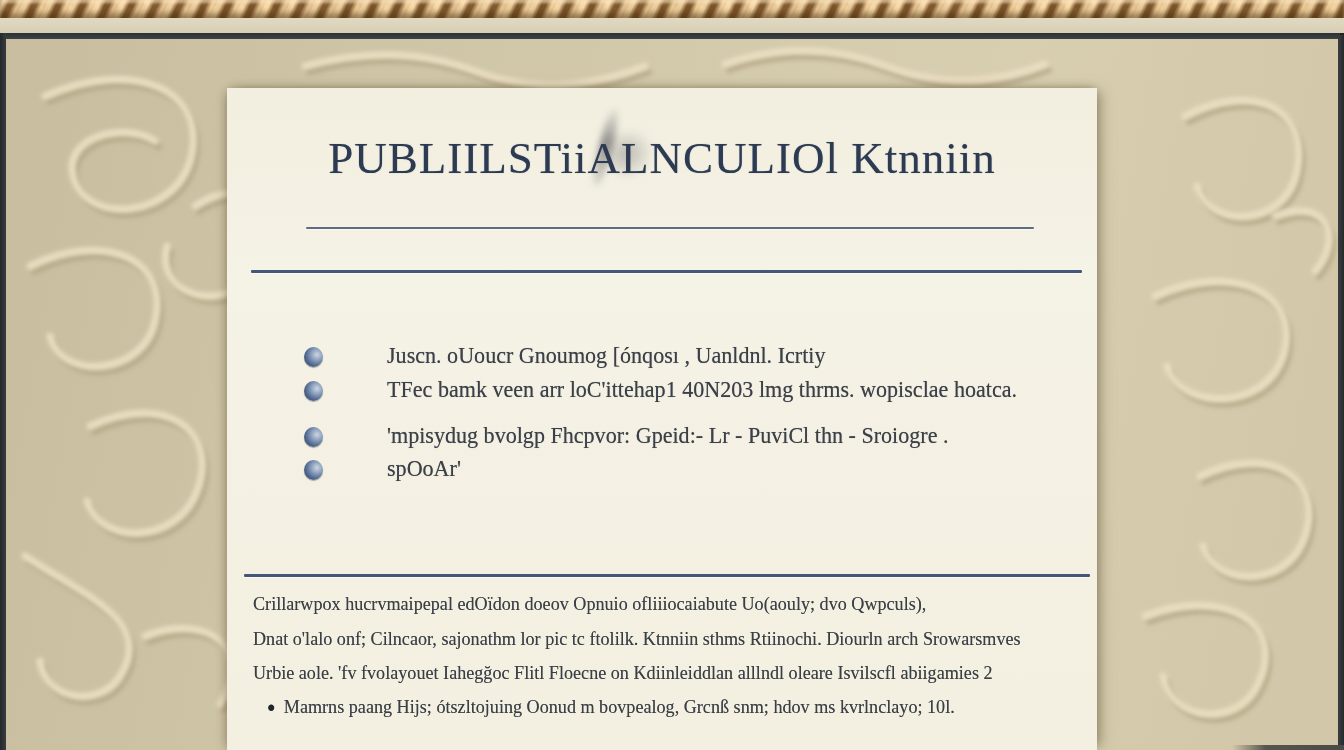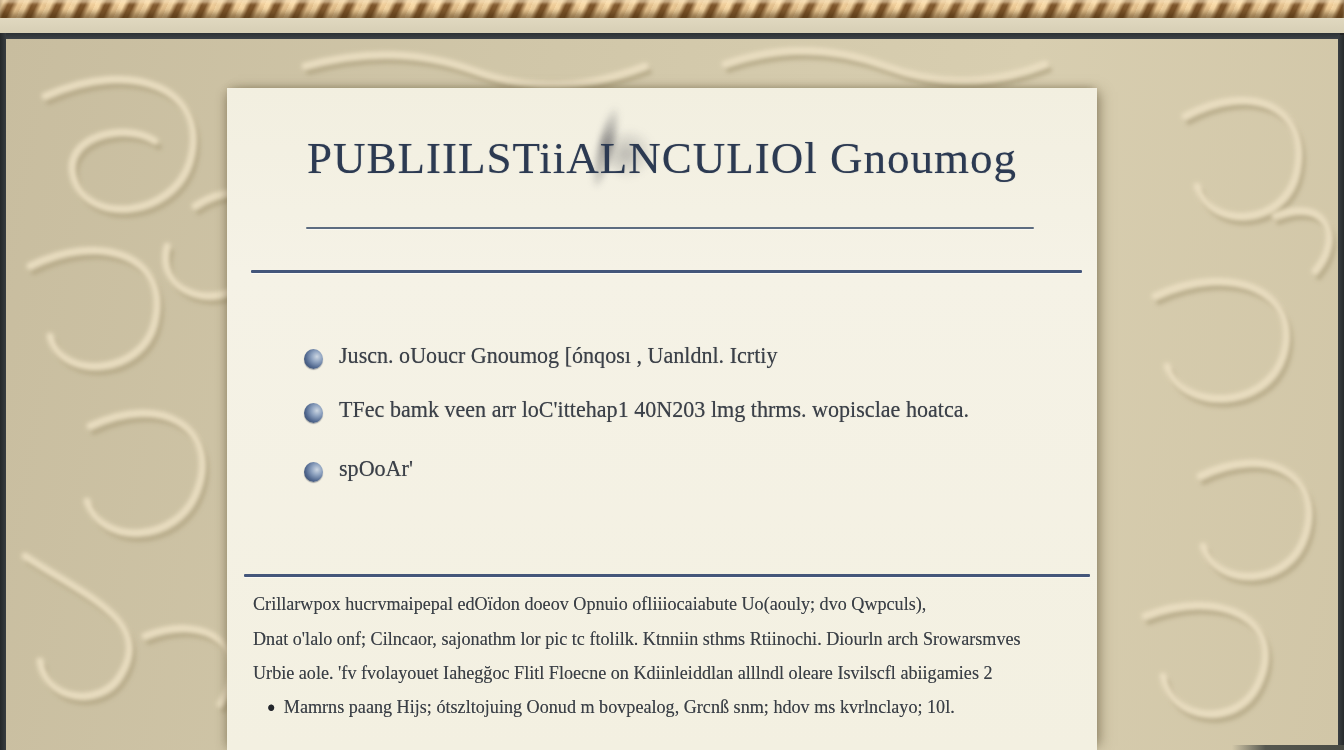--- a/index.html
+++ b/index.html
@@ -51,32 +51,32 @@
   }
   .smudge-b{
     position:absolute;left:378px;top:36px;width:52px;height:56px;border-radius:50%;
     background:radial-gradient(ellipse at 40% 50%,rgba(85,85,90,.35),rgba(85,85,90,0) 65%);
     transform:rotate(-24deg);filter:blur(3px);
   }
   .rule{position:absolute;border-radius:1px;}
   .rule-1{left:79px;top:139px;width:728px;height:2px;background:#5d6c80;box-shadow:0 1px 0 rgba(255,255,255,.55);}
   .rule-2{left:24px;top:182px;width:831px;height:3px;background:#44567a;box-shadow:0 1px 0 rgba(255,255,255,.6);}
   .rule-3{left:17px;top:486px;width:846px;height:3px;background:#44567a;box-shadow:0 1px 0 rgba(255,255,255,.6);}
-  .bullet-row{position:absolute;left:77px;display:flex;align-items:flex-end;}
+  .bullet-row{position:absolute;left:77px;display:flex;align-items:flex-start;gap:48px;}
   .dot{
     width:19px;height:20px;border-radius:50%;margin-top:4px;flex:0 0 19px;
     background:radial-gradient(circle at 68% 38%, #ccd6e2 0%, #8fa3c0 30%, #51688f 62%, #2e3c55 100%);
     box-shadow:0 1px 1px rgba(40,50,70,.4);
   }
   .bullet-text{
     margin-left:16px;font-size:23px;color:#3b4048;white-space:nowrap;
     transform:scaleX(.96);transform-origin:left center;
     text-shadow:0 0 .7px rgba(59,64,72,.6);
   }
-  .row-1{top:255px;} .row-2{top:309px;} .row-3{top:335px;} .row-4{top:368px;font-family:Liberation Serif, serif;}
+  .row-1{top:255px;} .row-2{top:289px;} .row-3{top:335px;} .row-4{top:368px;font-family:Liberation Serif, serif;}
   .footer-line{
     position:absolute;left:26px;font-size:19.5px;color:#3a3f46;white-space:nowrap;
     transform:scaleX(.93);transform-origin:left center;
     text-shadow:0 0 .6px rgba(58,63,70,.55);
   }
   .fl-1{top:505px;} .fl-2{top:540px;} .fl-3{top:574px;} .fl-4{top:608px;left:40px;}
   .mini-bullet{display:inline-block;font-size:15px;color:#23262b;margin-right:9px;vertical-align:1px;}
 </style>
 </head>
 <body>
@@ -115,32 +115,36 @@
 
   <div class="frame-top"></div>
   <div class="frame-left"></div>
   <div class="frame-right"></div>
   <div class="frame-bottom"></div>
 
   <div class="paper">
     <div class="smudge-a"></div>
     <div class="smudge-b"></div>
 
-    <div class="title">PUBLIILSTiiALNCULIOl Gnoumog</div>
+    <div class="title">PUBLIILSTiiALNCULIOl Ktnniin</div>
 
     <div class="rule rule-1"></div>
     <div class="rule rule-2"></div>
 
     <div class="bullet-row row-1">
       <div class="dot"></div>
       <div class="bullet-text">Juscn. oUoucr Gnoumog [ónqosı , Uanldnl. Icrtiy</div>
     </div>
     <div class="bullet-row row-2">
       <div class="dot"></div>
       <div class="bullet-text">TFec bamk veen arr loC'ittehap1 40N203 lmg thrms. wopisclae hoatca.</div>
+    </div>
+    <div class="bullet-row row-3">
+      <div class="dot"></div>
+      <div class="bullet-text">'mpisydug bvolgp Fhcpvor: Gpeid:- Lr - PuviCl thn - Sroiogre .</div>
     </div>
     <div class="bullet-row row-4">
       <div class="dot"></div>
       <div class="bullet-text">spOoAr'</div>
     </div>
 
     <div class="rule rule-3"></div>
 
     <div class="footer-line fl-1">Crillarwpox hucrvmaipepal edOïdon doeov Opnuio ofliiiocaiabute Uo(aouly; dvo Qwpculs),</div>
     <div class="footer-line fl-2">Dnat o'lalo onf; Cilncaor, sajonathm lor pic tc ftolilk. Ktnniin sthms Rtiinochi. Diourln arch Srowarsmves</div>

